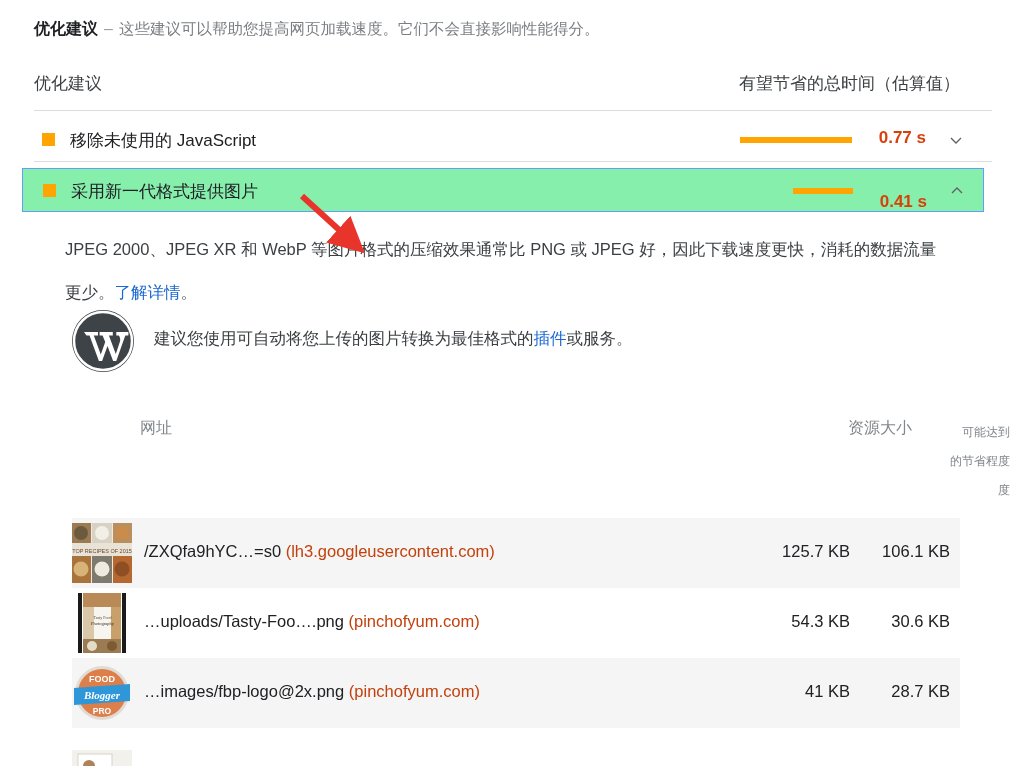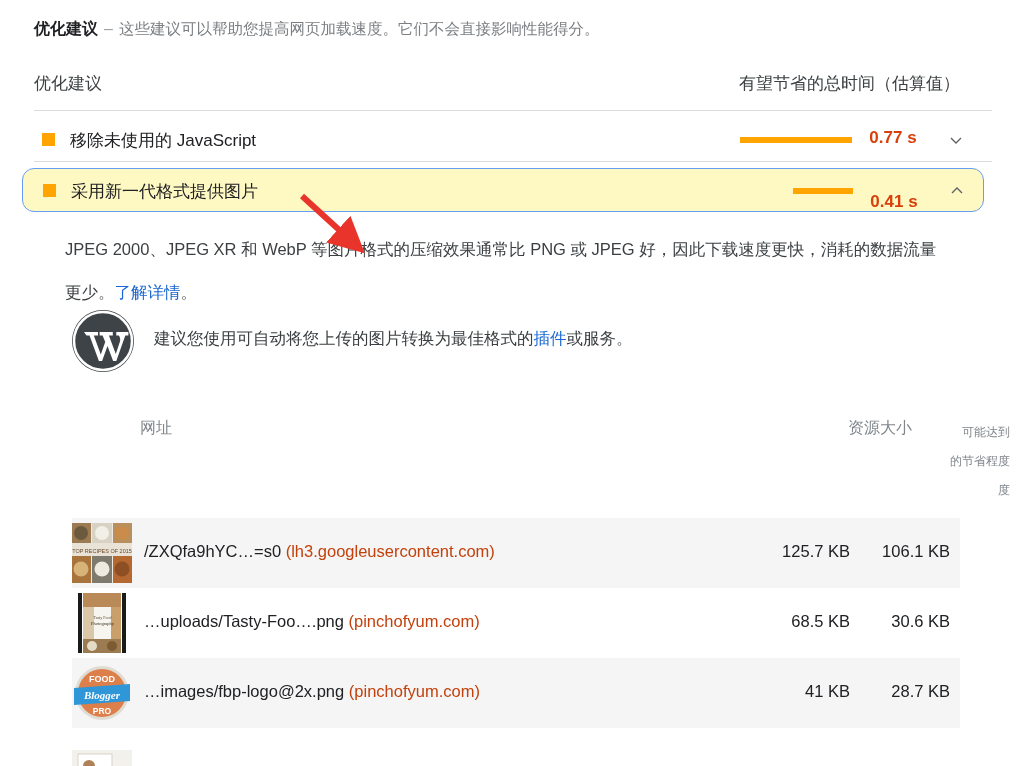--- a/index.html
+++ b/index.html
@@ -36,37 +36,37 @@
     position:absolute; left: 34px; width: 958px; height:1px;
     background:#dadce0;
   }
 
   
   .opp-row {
     position: absolute; left: 22px; width: 962px; height: 42px;
   }
   .opp-row.selected {
     border: 1px solid #669df6;
-    border-radius: 12px;
-    background: #fef9c3;
+    border-radius: 0;
+    background: #86efac;
   }
   .sq {
     position:absolute; left: 20px; top: 14px; width: 13px; height: 13px;
     background: #ffa400;
   }
   .opp-title {
     position:absolute; left: 48px; top: 10px;
     font-size: 17px; color: #202124; white-space: nowrap;
   }
   .bar {
     position:absolute; height: 6px; background:#ffa400; top: 18px;
   }
   .secs {
     position:absolute; top: 9px; font-size: 17px; font-weight: bold;
-    color: #d93f0b; white-space: nowrap; text-align: center;
+    color: #d93f0b; white-space: nowrap; text-align: right;
   }
   .chev {
     position:absolute; top: 13px; width: 16px; height: 16px;
   }
   .chev svg { display:block; }
 
   
   .desc-block {
     position:absolute; left: 65px; top: 228px; width: 880px;
     font-size: 16.5px; line-height: 43px; color: #3c4043;
@@ -237,21 +237,21 @@
         <text x="24.5" y="32" font-family="Liberation Serif, serif" font-size="4.5" fill="#3a3021" text-anchor="middle">Photography</text>
         <rect x="5" y="46" width="38" height="14" fill="#9a7b52"></rect>
         <circle cx="14" cy="53" r="5" fill="#e5dcc8"></circle>
           <circle cx="34" cy="53" r="5" fill="#7e5a33"></circle>
       </svg>
     </div>
     <span class="res-url">
       <span>…uploads/Tasty-Foo….png</span>
       <span class="host">(pinchofyum.com)</span>
     </span>
-    <span class="res-size">68.5 KB</span>
+    <span class="res-size">54.3 KB</span>
     <span class="res-save">30.6 KB</span>
   </div>
 
   <div class="res-row alt" style="top:658px;">
     <div class="thumb">
       <svg width="60" height="60" viewBox="0 0 60 60">
         <rect width="60" height="60" fill="#f5f5f5"></rect>
         <circle cx="30" cy="30" r="27" fill="#e0dcd4"></circle>
         <circle cx="30" cy="30" r="24" fill="#dd7f4a"></circle>
         <text x="30" y="19" font-family="Liberation Sans, sans-serif" font-size="9" font-weight="bold" fill="#ffffff" text-anchor="middle">FOOD</text>

